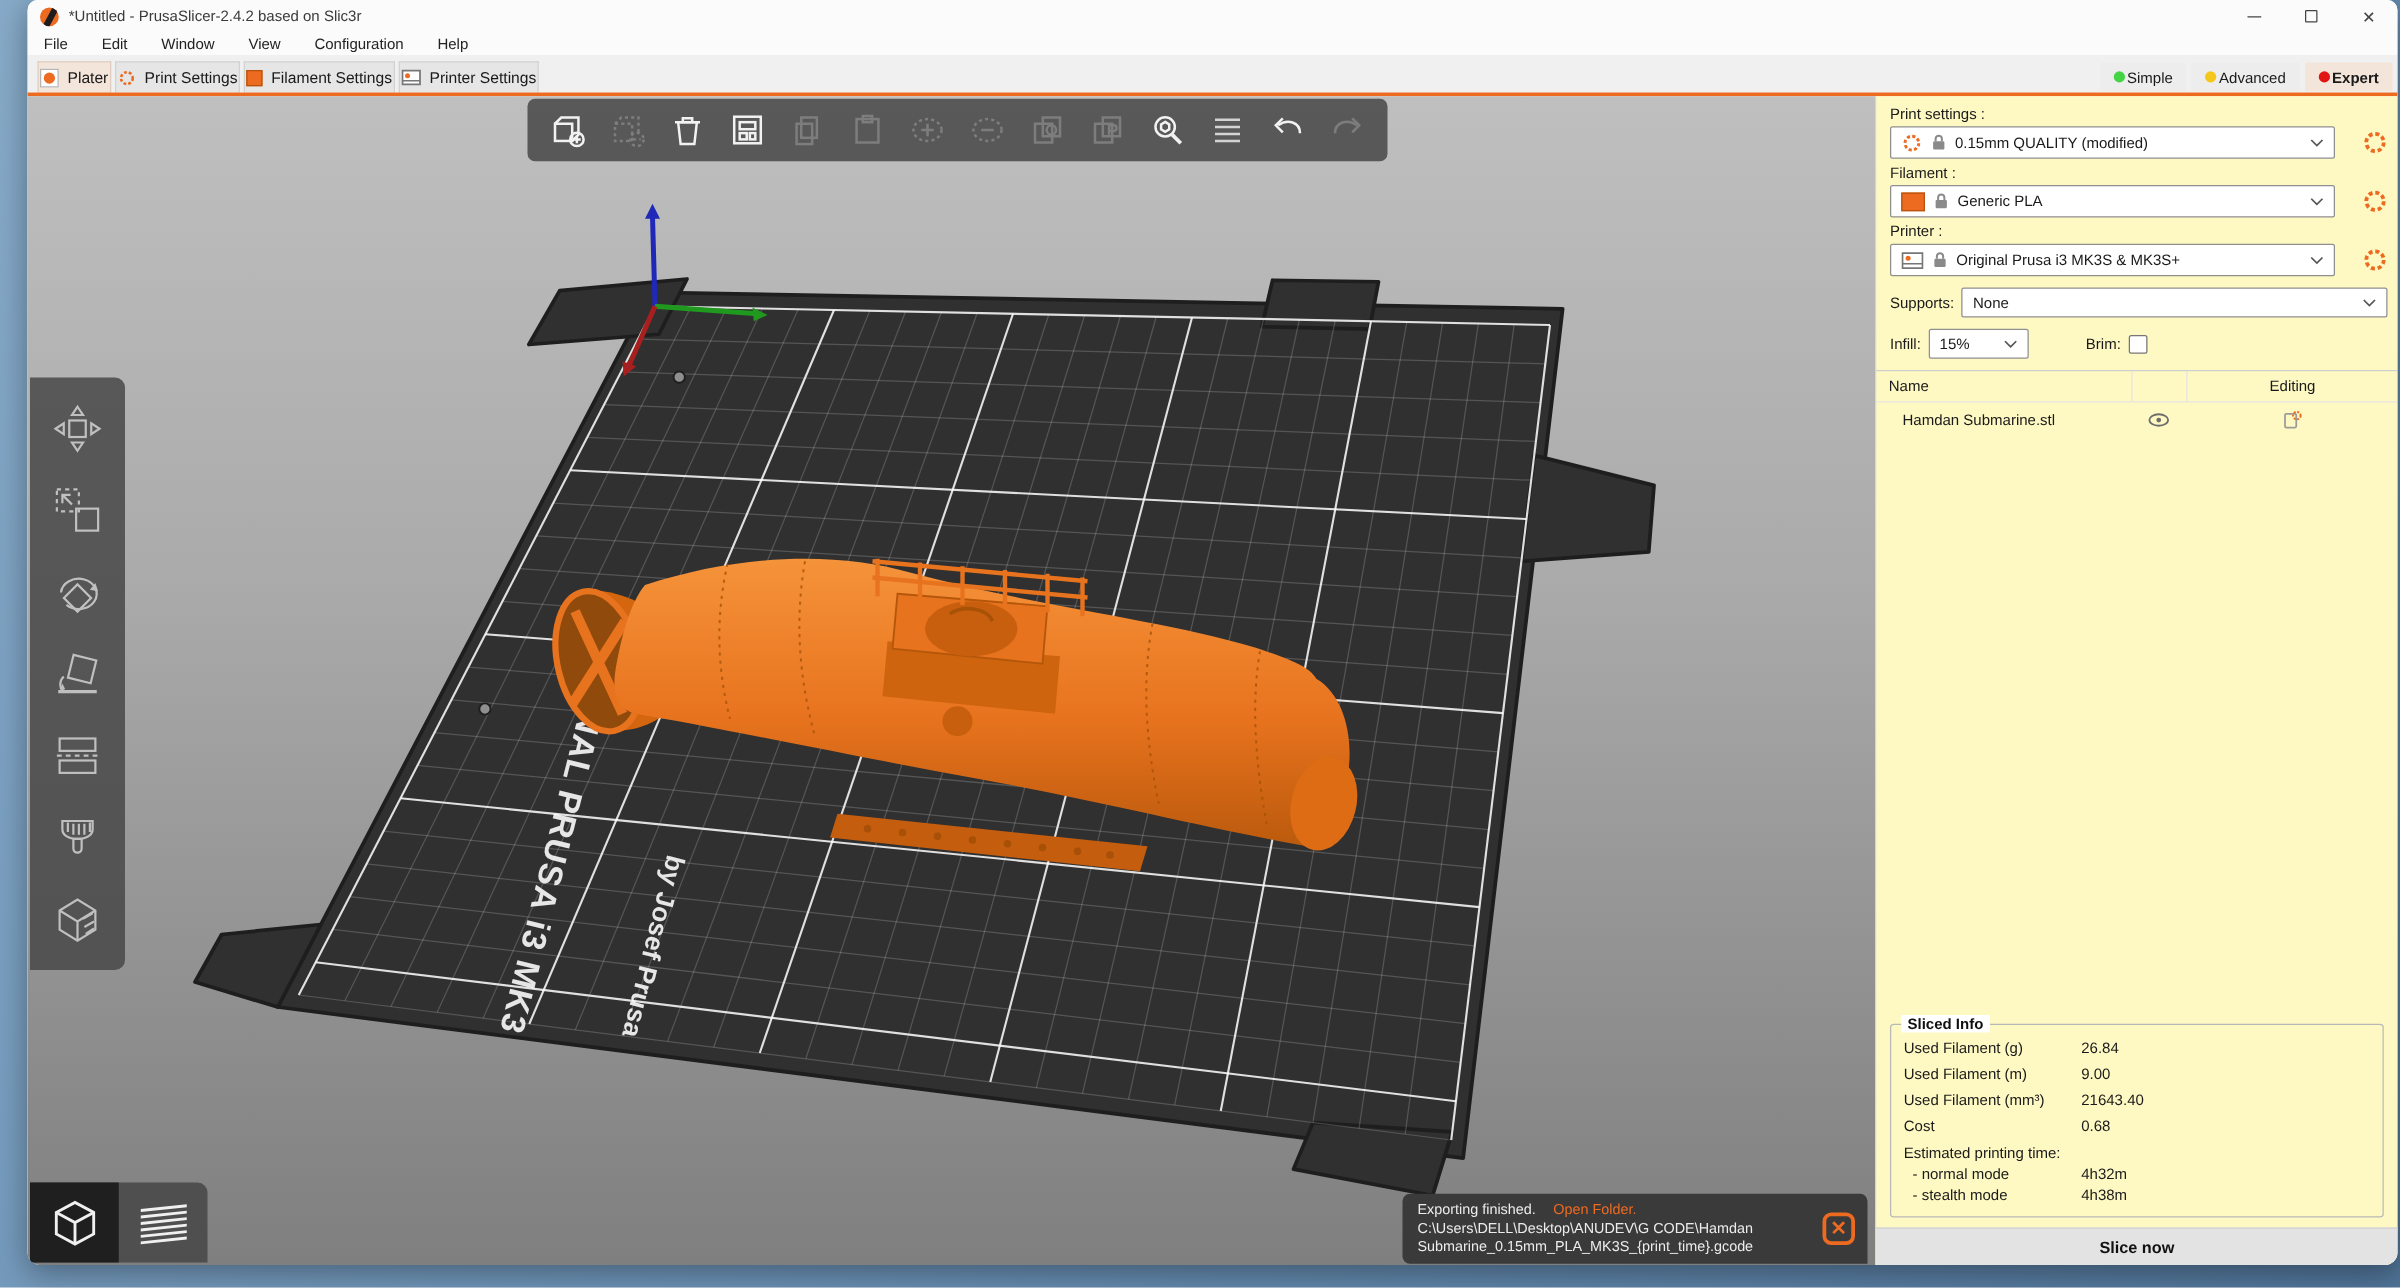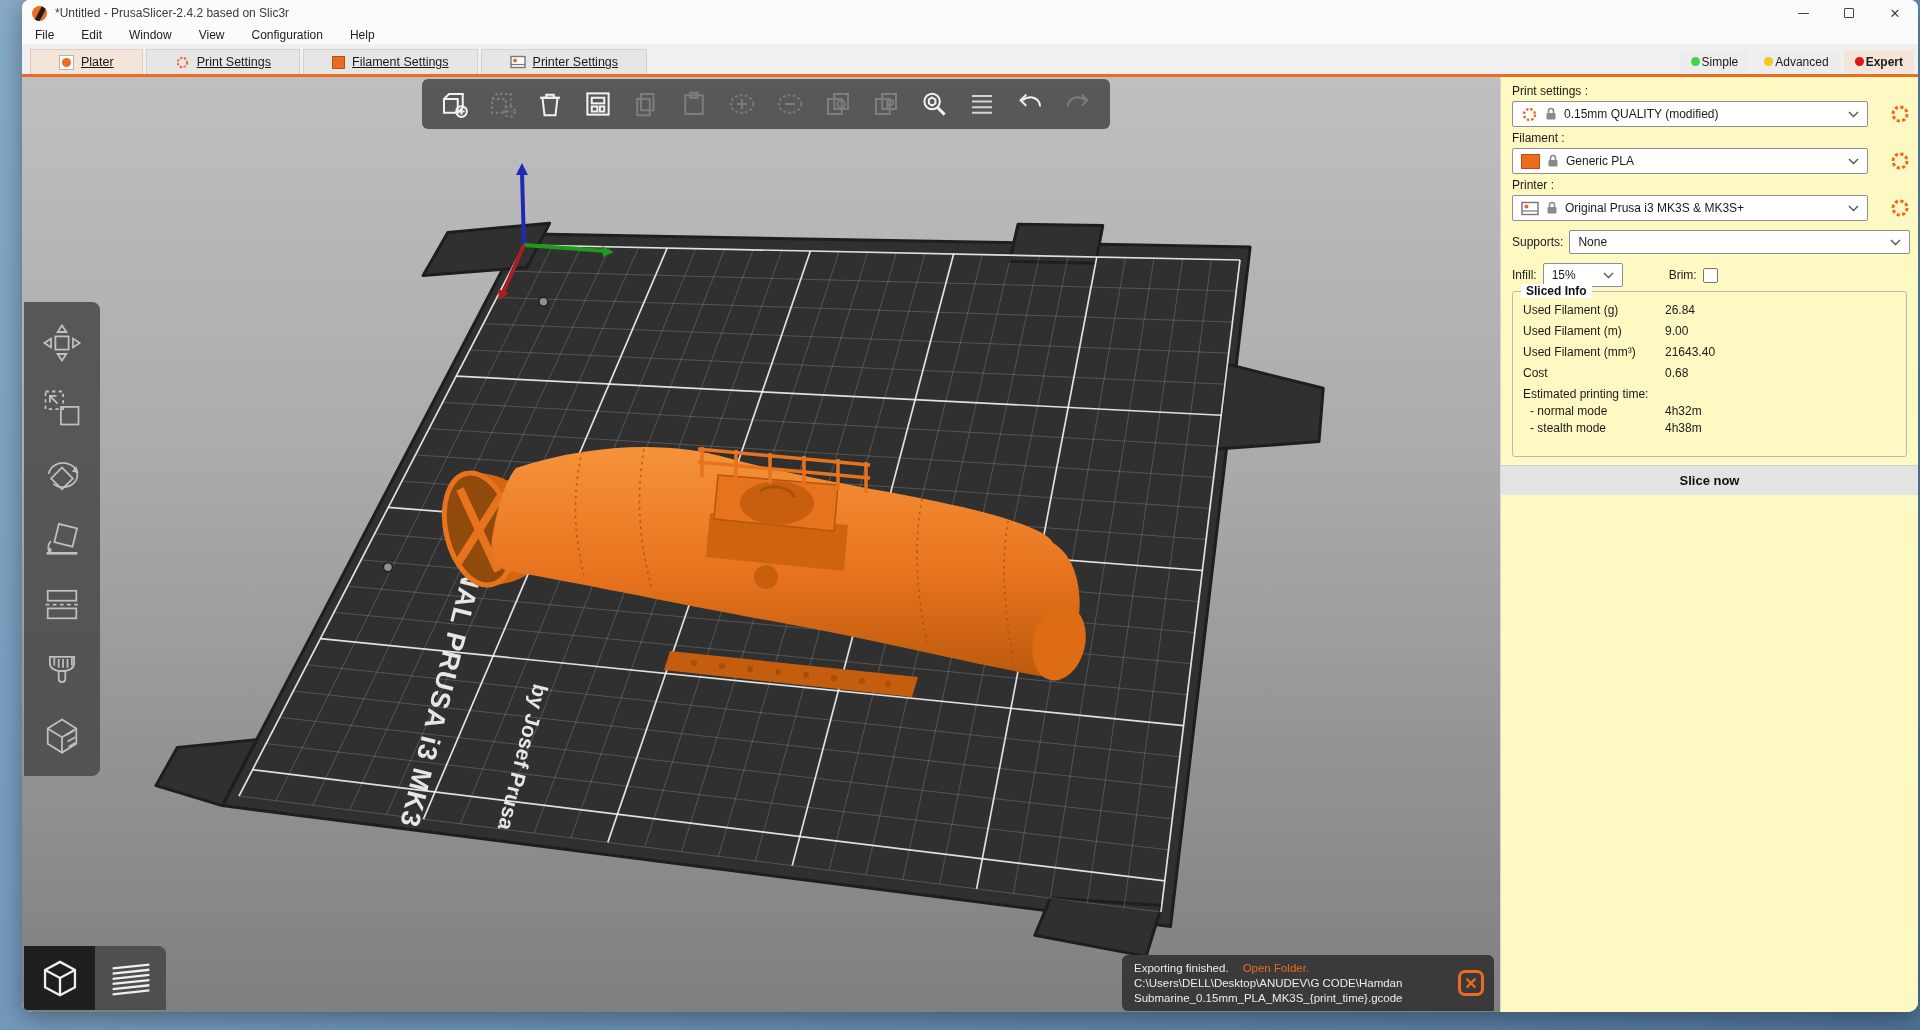--- a/index.html
+++ b/index.html
@@ -20,22 +20,22 @@
   .glyph-min { width:11px; height:1px; background:#444; display:block; }
   .glyph-max { width:10px; height:10px; border:1px solid #444; border-radius:1px; display:block; }
   .glyph-close { font-size:13px; color:#444; }
 
   
   .menubar { height:18px; background:#fbfbfb; display:flex; align-items:center; padding-left:13px; gap:27px; font-size:12px; color:#222; flex:0 0 auto; }
   .menu-item { cursor:default; }
 
   
   .tabstrip { height:30px; background:#f0f0f0; display:flex; align-items:flex-end; padding:0 4px 0 8px; flex:0 0 auto; }
-  .tab { height:25px; display:flex; align-items:center; gap:7px; padding:0 28px; margin-right:3px;
-         background:#e6e6e6; border:1px solid #d2d2d2; border-bottom:none; font-size:12.5px; color:#1a1a1a;text-decoration:underline; }
+  .tab { height:25px; display:flex; align-items:center; gap:7px; padding:0 1px; margin-right:3px;
+         background:#e6e6e6; border:1px solid #d2d2d2; border-bottom:none; font-size:12.5px; color:#1a1a1a; }
   .tab.selected { background:#f4e5da; border-color:#e0cdc0; }
   .tab-icon-plater { width:15px; height:15px; background:#fff; border:1px solid #b5b5b5; display:flex; align-items:center; justify-content:center; }
   .tab-icon-plater i { width:9px; height:9px; background:#ED6B21; border-radius:50%; display:block; }
   .swatch-sq { width:13px; height:13px; background:#ED6B21; border:1px solid #b5520c; display:block; }
   .modes { margin-left:auto; display:flex; align-items:center; gap:4px; height:25px; margin-bottom:0; }
   .mode { height:23px; display:flex; align-items:center; gap:2px; padding:0 11px; font-size:12px; color:#1a1a1a; background:#ededed; }
   .mode.selected { background:#f4e5da; font-weight:bold; }
   .mode-dot { width:9px; height:9px; border-radius:50%; display:block; }
   .accent-line { height:3px; background:#ED6B21; flex:0 0 auto; }
 
@@ -89,21 +89,21 @@
   .objlist { flex:1 1 auto; margin-top:9px; border-top:1px solid #cfcfcf; display:flex; flex-direction:column; min-height:0; font-size:12px; color:#1a1a1a; }
   .objlist-header { display:flex; height:25px; align-items:center; border-bottom:1px solid #e4e4e4; }
   .col-name { width:204px; padding-left:10px; }
   .col-eye { width:44px; display:flex; justify-content:center; border-left:1px solid #e4e4e4; align-self:stretch; align-items:center; }
   .col-edit { flex:1; text-align:center; border-left:1px solid #e4e4e4; align-self:stretch; display:flex; align-items:center; justify-content:center; }
   .objlist-row { display:flex; height:27px; align-items:center; }
   .objlist-row .col-name { padding-left:21px; }
   .objlist-row .col-eye, .objlist-row .col-edit { border-left:none; }
 
   .slicedinfo-wrap { flex:0 0 auto; padding:4px 11px 8px; }
-  .groupbox { border:1px solid #b8b8b8; border-radius:3px; position:relative; padding:10px 10px 19px; }
+  .groupbox { border:1px solid #b8b8b8; border-radius:3px; position:relative; padding:10px 10px 8px; }
   .groupbox .legend { position:absolute; top:-8px; left:8px; background:#fff; padding:0 5px; font-weight:bold; font-size:12px; color:#111; }
   .si-row { display:grid; grid-template-columns:142px 1fr; font-size:12px; color:#1a1a1a; line-height:17px; margin-bottom:4px; }
   .si-row.t { margin-bottom:0; }
   .si-sub { padding-left:7px; }
 
   .slice-btn { flex:0 0 auto; height:30px; background:#e3e3e3; border-top:1px solid #cfcfcf; display:flex;
                align-items:center; justify-content:center; font-size:13px; font-weight:bold; color:#111; }
 
   .lockicon, .eyeicon, .editicon, .printericon { display:inline-flex; }
 </style>
@@ -584,20 +584,42 @@
             <svg class="chev" width="11" height="7" viewBox="0 0 11 7">
                 <path d="M1 1l4.5 4.5L10 1" stroke="#555" stroke-width="1.4" fill="none"></path>
               </svg>
           </div>
           <span style="width:34px"></span>
           <span>Brim:</span>
           <span class="checkbox"></span>
         </div>
       </div>
 
+      <div class="objlist">
+        <div class="objlist-header">
+          <span class="col-name">Name</span>
+          <span class="col-eye"></span>
+          <span class="col-edit">Editing</span>
+        </div>
+        <div class="objlist-row">
+          <span class="col-name">Hamdan Submarine.stl</span>
+          <span class="col-eye">
+            <svg class="eyeicon" width="18" height="12" viewBox="0 0 18 12">
+                <ellipse cx="9" cy="6" rx="7.5" ry="4.6" fill="none" stroke="#6d6d6d" stroke-width="1.5"></ellipse>
+                <circle cx="9" cy="6" r="1.9" fill="#6d6d6d"></circle>
+              </svg>
+          </span>
+          <span class="col-edit">
+            <svg class="editicon" width="16" height="16" viewBox="0 0 16 16">
+                <rect x="2" y="3" width="9" height="11" rx="1" fill="none" stroke="#9a9a9a" stroke-width="1.4"></rect>
+                <circle cx="11.5" cy="4.5" r="3" fill="none" stroke="#ED6B21" stroke-width="1.6" stroke-dasharray="1.6 1.2"></circle>
+              </svg>
+          </span>
+        </div>
+      </div>
 
       <div class="slicedinfo-wrap">
         <div class="groupbox">
           <span class="legend">Sliced Info</span>
           <div class="si-row">
               <span>Used Filament (g)</span>
               <span>26.84</span>
             </div>
           <div class="si-row">
               <span>Used Filament (m)</span>

